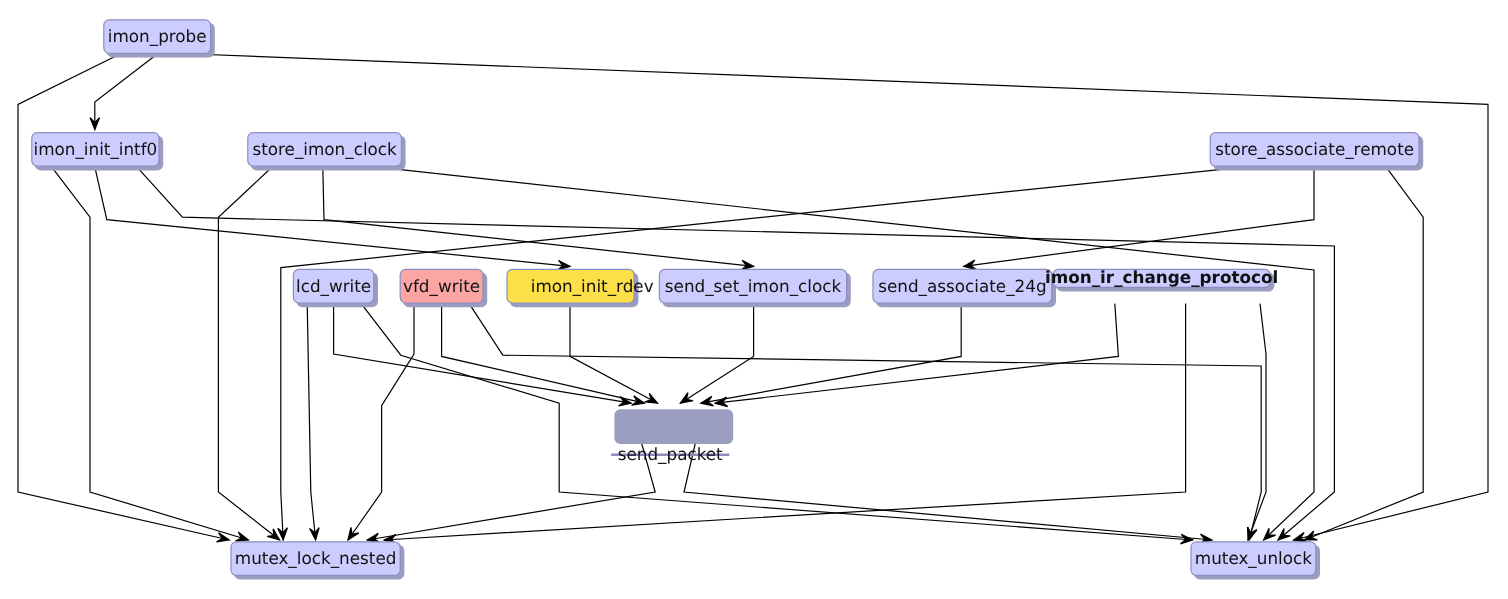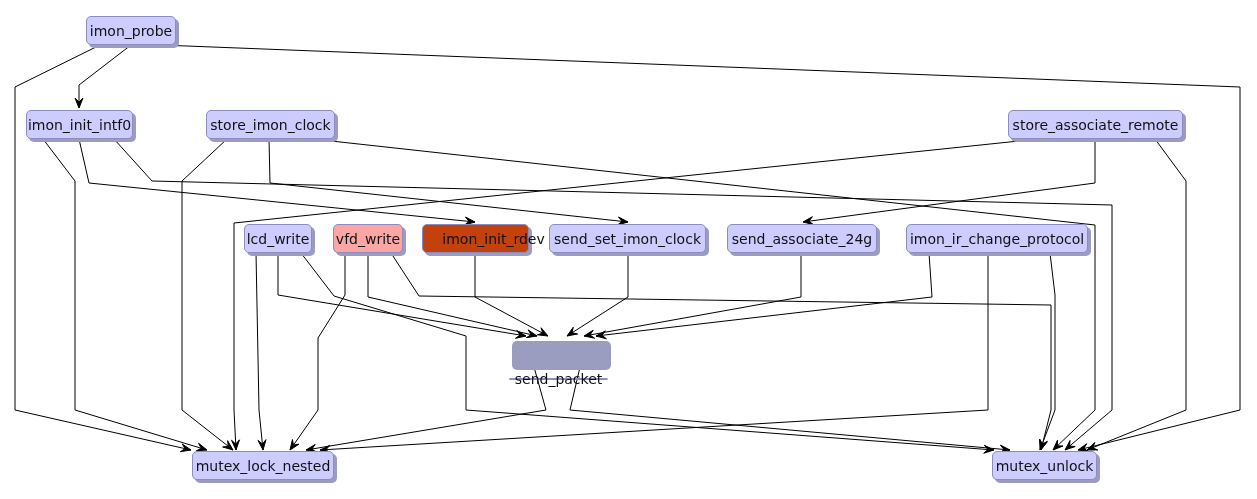--- a/index.html
+++ b/index.html
@@ -94,31 +94,31 @@
       <div class="node-wrap" style="left: 244px; top: 224px; width: 68px; height: 29px;">
         <div class="node-shadow" style="background: rgb(154, 156, 192);"></div>
         <div class="node" style="background: rgb(204, 204, 255); border-color: rgb(140, 140, 191);">lcd_write</div>
       </div>
       <div class="node-wrap" style="left: 333px; top: 224px; width: 70px; height: 29px;">
         <div class="node-shadow" style="background: rgb(154, 156, 192);"></div>
         <div class="node" style="background: #fca5a5; border-color: rgb(140, 140, 191);">vfd_write</div>
       </div>
       <div class="node-wrap" style="left: 422px; top: 224px; width: 107px; height: 29px;">
         <div class="node-shadow" style="background: rgb(154, 156, 192);"></div>
-        <div class="node" style="background: #c2410c; border-color: rgb(140, 140, 191); padding-left: 36px;">imon_init_rdev</div>
+        <div class="node" style="background: #fde047; border-color: rgb(140, 140, 191); padding-left: 36px;">imon_init_rdev</div>
       </div>
       <div class="node-wrap" style="left: 549px; top: 224px; width: 157px; height: 29px;">
         <div class="node-shadow" style="background: rgb(154, 156, 192);"></div>
         <div class="node" style="background: rgb(204, 204, 255); border-color: rgb(140, 140, 191);">send_set_imon_clock</div>
       </div>
       <div class="node-wrap" style="left: 727px; top: 224px; width: 150px; height: 29px;">
         <div class="node-shadow" style="background: rgb(154, 156, 192);"></div>
         <div class="node" style="background: rgb(204, 204, 255); border-color: rgb(140, 140, 191);">send_associate_24g</div>
       </div>
-      <div class="node-wrap" style="left: 906px; top: 224px; width: 182px; height: 29px;">
+      <div class="node-wrap" style="left: 877px; top: 224px; width: 182px; height: 16px; font-weight: bold;">
         <div class="node-shadow" style="background: rgb(154, 156, 192);"></div>
         <div class="node" style="background: rgb(204, 204, 255); border-color: rgb(140, 140, 191);">imon_ir_change_protocol</div>
       </div>
       <div class="node-wrap" style="left: 509px; top: 338px; width: 99px; height: 29px;">
         <div class="node-shadow" style="background: rgb(154, 156, 192);"></div>
         <div class="node" style="background: rgb(204, 204, 255); border-color: rgb(140, 140, 191); margin-top: 40px;">send_packet</div>
       </div>
       <div class="node-wrap" style="left: 192px; top: 451px; width: 142px; height: 29px;">
         <div class="node-shadow" style="background: rgb(154, 156, 192);"></div>
         <div class="node" style="background: rgb(204, 204, 255); border-color: rgb(140, 140, 191);">mutex_lock_nested</div>

